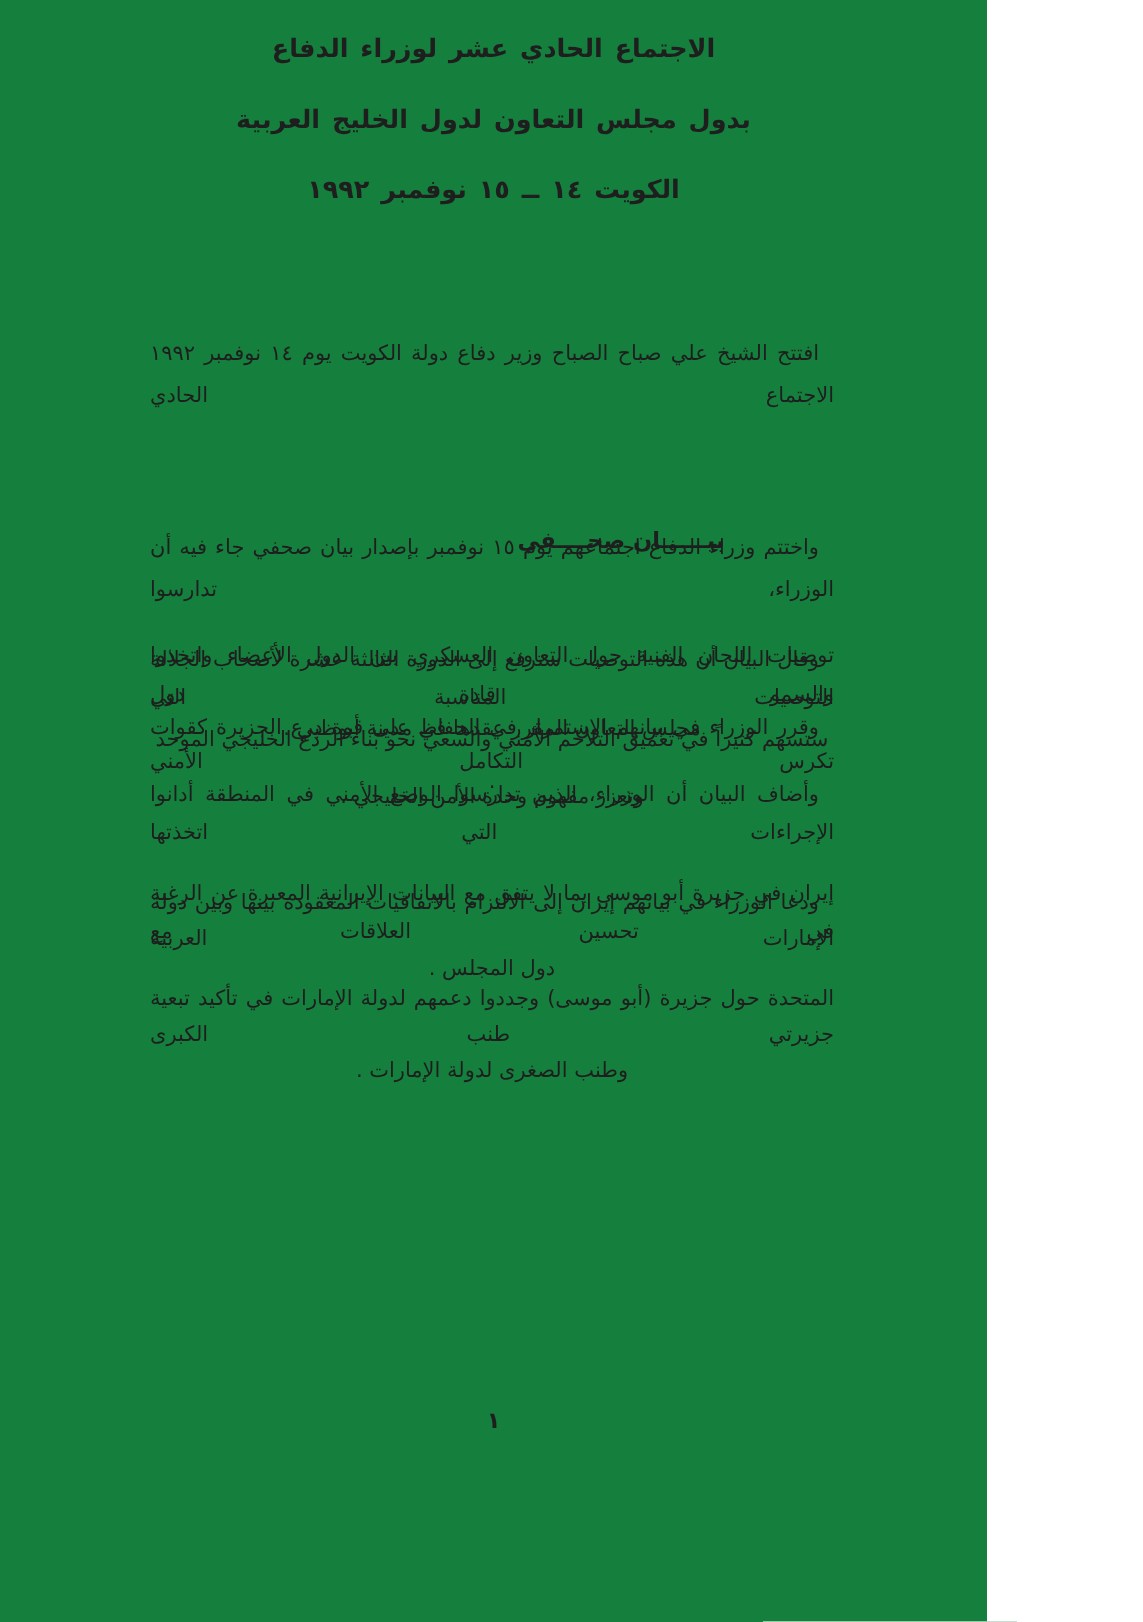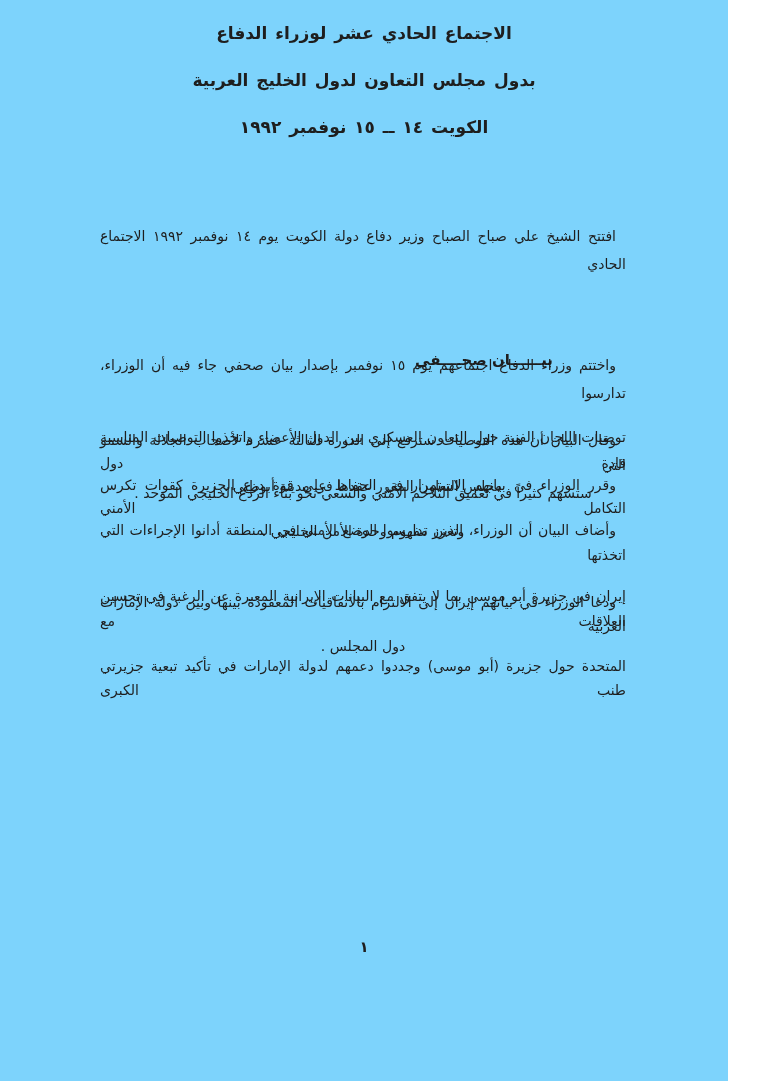--- a/index.html
+++ b/index.html
@@ -2,23 +2,23 @@
 <html lang="ar"><head>
 <meta charset="utf-8">
 <style>
   html, body {
     margin: 0;
     padding: 0;
     background: #ffffff;
   }
   .page {
     position: relative;
-    width: 728px;
+    width: 658px;
     height: 1081px;
-    background: #7dd3fc;
+    background: #15803d;
     color: #1e1e1e;
     font-family: "DejaVu Sans", sans-serif;
     direction: rtl;
     overflow: hidden;
   }
   .title-block {
     position: absolute;
     top: 10px;
     left: 0;
     right: 0;
@@ -117,17 +117,18 @@
 
   <div class="para" id="para-4">
     <span class="line j first">وأضاف البيان أن الوزراء، الذين تدارسوا الوضع الأمني في المنطقة أدانوا الإجراءات التي اتخذتها</span>
     <span class="line j">إيران في جزيرة أبو موسى بما لا يتفق مع البيانات الإيرانية المعبرة عن الرغبة في تحسين العلاقات مع</span>
     <span class="line c">دول المجلس .</span>
   </div>
 
   <div class="para" id="para-5">
     <span class="line j first">ودعا الوزراء في بيانهم إيران إلى الالتزام بالاتفاقيات المعقودة بينها وبين دولة الإمارات العربية</span>
     <span class="line j">المتحدة حول جزيرة (أبو موسى) وجددوا دعمهم لدولة الإمارات في تأكيد تبعية جزيرتي طنب الكبرى</span>
+    <span class="line c">وطنب الصغرى لدولة الإمارات .</span>
   </div>
 
   <div class="page-number">١</div>
 
 </div>
 
 </body></html>

